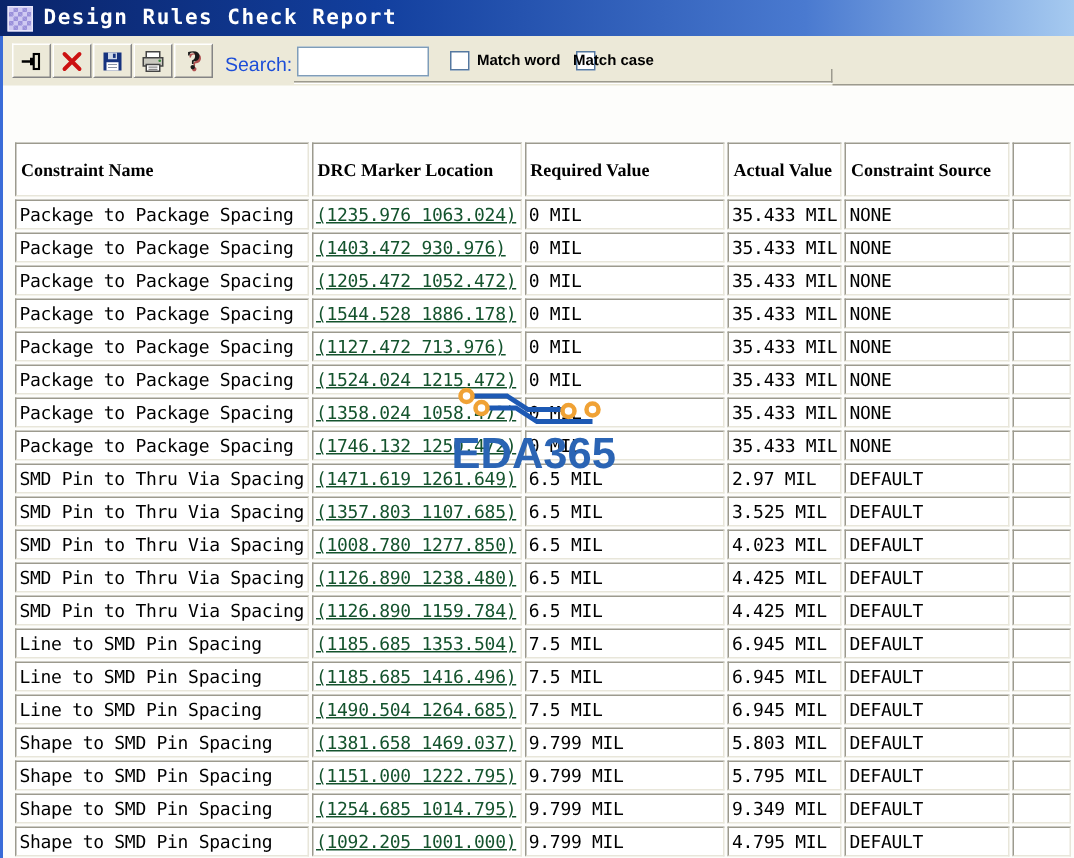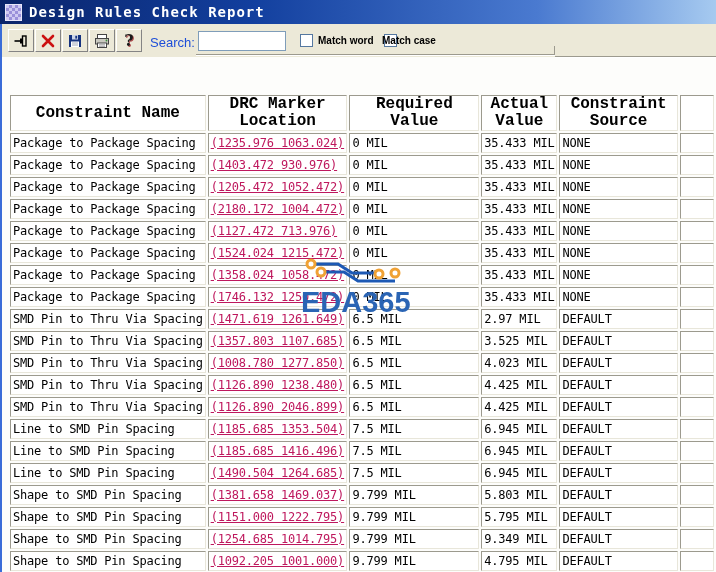--- a/index.html
+++ b/index.html
@@ -55,28 +55,28 @@
   table.drc{
     border-collapse:separate; border-spacing:2px; table-layout:fixed;
     background:transparent;
   }
   .drc th,.drc td{
     box-sizing:border-box; background:#ffffff;
     border:1px solid; border-color:#9c9a8e #e8e6da #e8e6da #9c9a8e;
     text-align:left; vertical-align:middle; overflow:hidden;
   }
   .drc th{
-    font-family:Liberation Mono, monospace; font-weight:bold;
-    font-size:16px; line-height:17px; height:36px; padding:0 3px; white-space:normal;text-align:center;
+    font-family:Liberation Serif, serif; font-weight:bold;
+    font-size:12px; line-height:17px; height:36px; padding:0 3px; white-space:normal;
   }
   .drc td{
     font-family:"DejaVu Sans Mono",monospace; font-size:12px; letter-spacing:-0.2px;
     line-height:16px; height:19px; padding:1px 2px; white-space:nowrap;
   }
-  .drc a{color:#be185d; text-decoration:underline;}
+  .drc a{color:#14532d; text-decoration:underline;}
   
   .watermark{position:absolute; left:290px; top:250px; width:140px; height:70px;
              pointer-events:none; z-index:5;}
 </style>
 </head>
 <body>
 
 <div class="window">
 
   <div class="titlebar">
@@ -181,21 +181,21 @@
       <a href="#">(1205.472 1052.472)</a>
     </td>
     <td>0 MIL</td>
     <td>35.433 MIL</td>
     <td>NONE</td>
     <td></td>
   </tr>
           <tr>
     <td>Package to Package Spacing</td>
     <td>
-      <a href="#">(2180.172 1004.472)</a>
+      <a href="#">(1544.528 1886.178)</a>
     </td>
     <td>0 MIL</td>
     <td>35.433 MIL</td>
     <td>NONE</td>
     <td></td>
   </tr>
           <tr>
     <td>Package to Package Spacing</td>
     <td>
       <a href="#">(1127.472 713.976)</a>
@@ -271,21 +271,21 @@
       <a href="#">(1126.890 1238.480)</a>
     </td>
     <td>6.5 MIL</td>
     <td>4.425 MIL</td>
     <td>DEFAULT</td>
     <td></td>
   </tr>
           <tr>
     <td>SMD Pin to Thru Via Spacing</td>
     <td>
-      <a href="#">(1126.890 2046.899)</a>
+      <a href="#">(1126.890 1159.784)</a>
     </td>
     <td>6.5 MIL</td>
     <td>4.425 MIL</td>
     <td>DEFAULT</td>
     <td></td>
   </tr>
           <tr>
     <td>Line to SMD Pin Spacing</td>
     <td>
       <a href="#">(1185.685 1353.504)</a>

